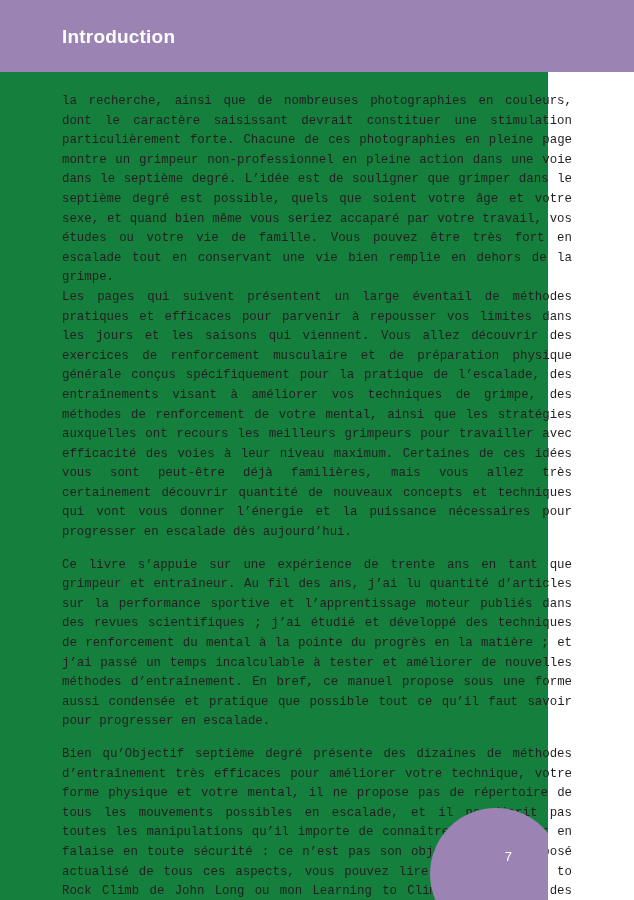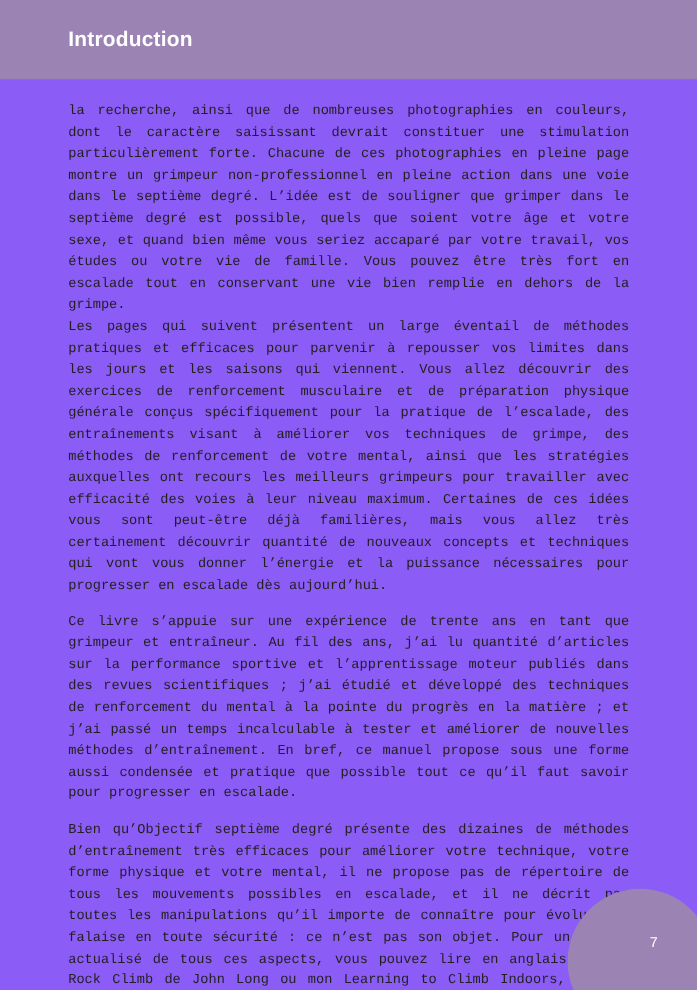--- a/index.html
+++ b/index.html
@@ -9,23 +9,23 @@
   body {
     width: 634px;
     height: 900px;
     background: #ffffff;
     font-family: "Liberation Sans", sans-serif;
     overflow: hidden;
     position: relative;
   }
   .page {
     position: relative;
-    width: 634px;
+    width: 548px;
     height: 900px;
-    background: #8b5cf6;
+    background: #15803d;
     box-sizing: border-box;
   }
   
   .header-band {
     position: absolute;
     top: 0;
     left: 0;
     width: 634px;
     height: 72px;
     background: #9b84b4;

